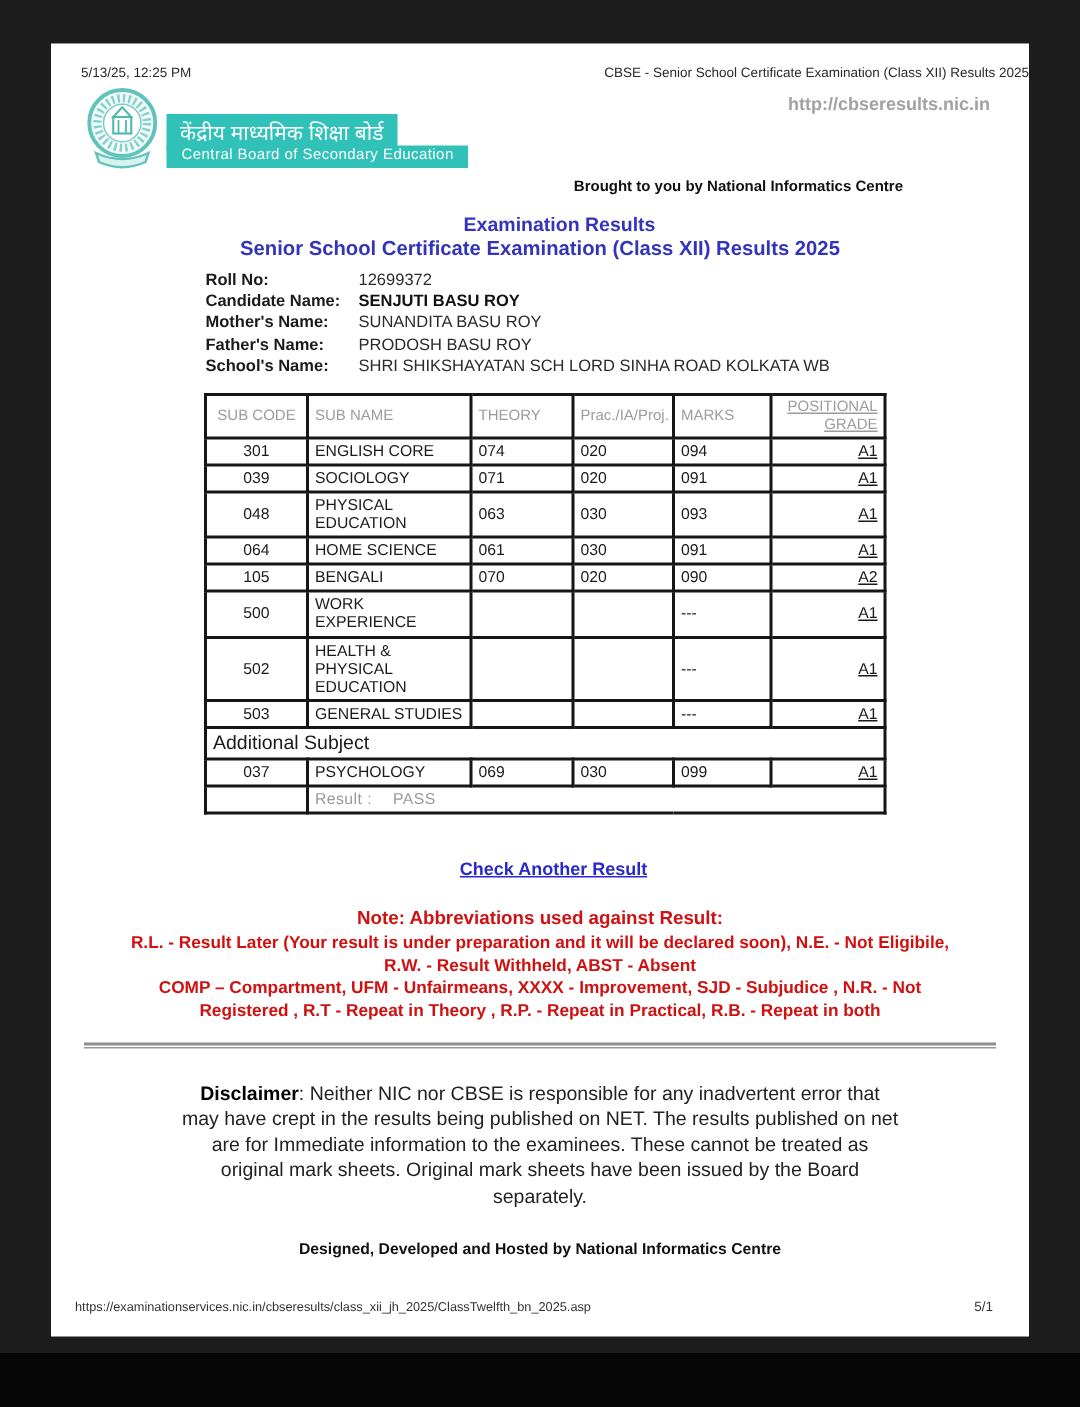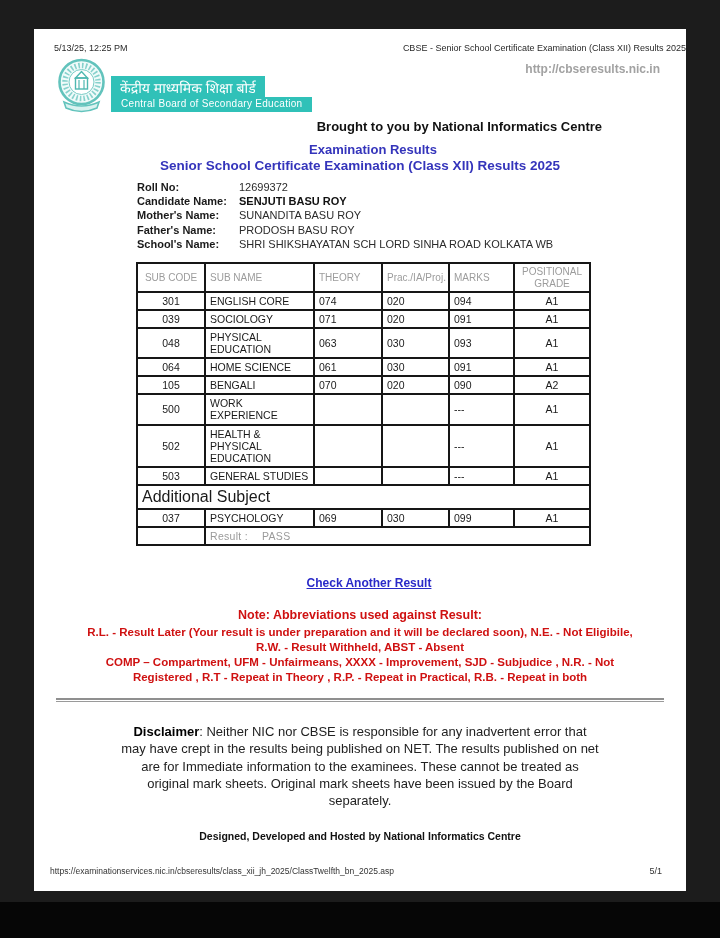--- a/index.html
+++ b/index.html
@@ -10,43 +10,43 @@
 
   
   .print-date { position:absolute; top:14px; left:20px; font-size:9px; color:#2a2a2a; }
   .print-title { position:absolute; top:14px; left:0; right:0; text-align:right; font-size:9px; color:#2a2a2a; }
   .site-url { position:absolute; top:33px; right:26px; font-size:12px; font-weight:bold; color:#a2a2a2; }
   .logo { position:absolute; top:28px; left:23px; width:49px; height:62px; }
   .banner-hi { position:absolute; top:47px; left:77px; background:var(--teal); color:#fff;
     font-size:14px; padding:2px 9px 3px 9px; white-space:nowrap; }
   .banner-en { position:absolute; top:68px; left:77px; background:var(--teal); color:#fff;
     font-size:10px; padding:1px 10px 3px 10px; white-space:nowrap; letter-spacing:.3px; }
-  .tagline { position:absolute; top:90px; right:84px; font-size:13px; font-weight:bold; color:#111; }
+  .tagline { position:absolute; top:90px; right:84px; font-size:10px; font-weight:bold; color:#111; }
 
   .spacer { height:113px; }
   .title-main { text-align:center; color:var(--blue); font-weight:bold; font-size:13px;padding-left:26px; }
   .title-sub  { text-align:center; color:var(--blue); font-weight:bold; font-size:13.5px; margin-top:1px; }
 
   .details { margin:7px 0 0 103px; font-size:11px; }
   .details .drow { display:flex; line-height:14.2px; }
   .details .dlabel { width:102px; font-weight:bold; }
   .details .dvalue { color:#2b2b2b; }
   .details .dvalue.bold { font-weight:bold; color:#111; }
 
   table.results { border-collapse:collapse; margin:11px 0 0 102px; table-layout:fixed; width:452px;
     font-size:10.5px; }
   table.results th, table.results td { border:2px solid #161616; padding:2px 4px; line-height:1.15; }
   table.results th { color:#9c9c9c; font-weight:normal; font-size:10px; height:27px; }
   .c0 { width:68px; text-align:center; }
   .c1 { width:109px; text-align:left; }
   .c2 { width:68px;  text-align:left; }
   .c3 { width:67px;  text-align:left; }
   .c4 { width:65px;  text-align:left; }
-  .c5 { width:76px;  text-align:center; }
-  td.addl { text-align:left; padding-left:6px; font-size:16px; }
+  .c5 { width:76px;  text-align:right;text-decoration:underline; }
+  td.addl { text-align:left; padding-left:6px; font-size:13px; }
   td.result-cell { color:#9a9a9a; letter-spacing:.3px; }
   td.result-cell .rv { margin-left:14px; }
 
   .check-link { text-align:center; margin-top:27px;margin-left:18px; }
   .check-link a { color:#2a2ac8; font-weight:bold; font-size:12px; text-decoration:underline; cursor:pointer; }
 
   .note { margin-top:17px; text-align:center; color:var(--red); font-weight:bold; }
   .note-heading { font-size:12.5px; margin-bottom:3px; }
   .note-line { font-size:11.5px; line-height:1.3; }
 

